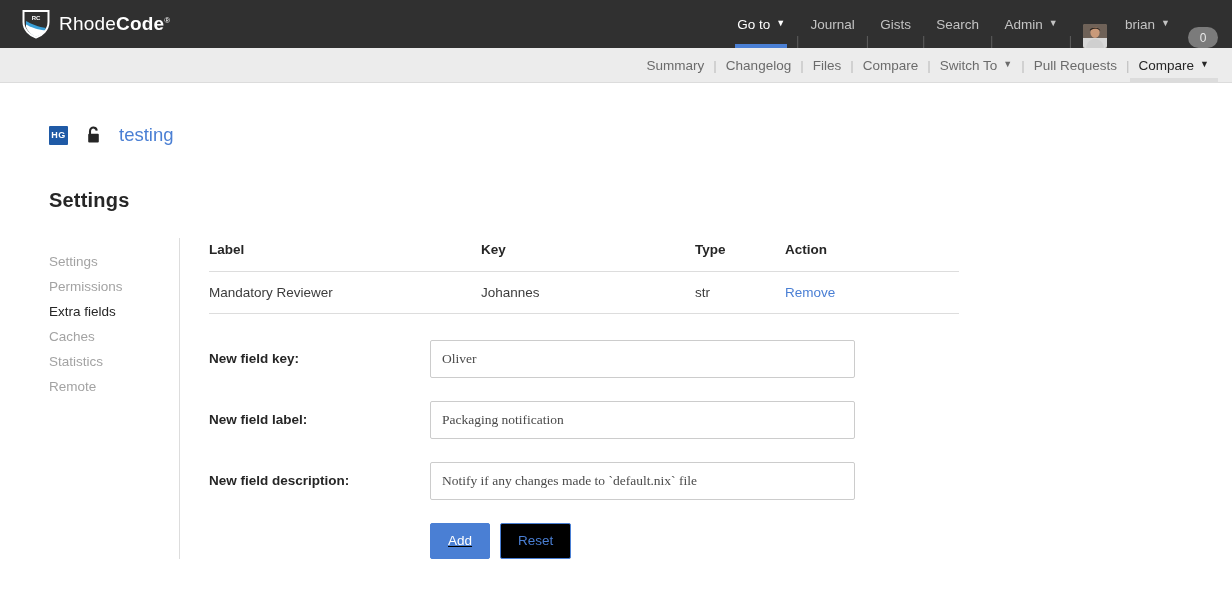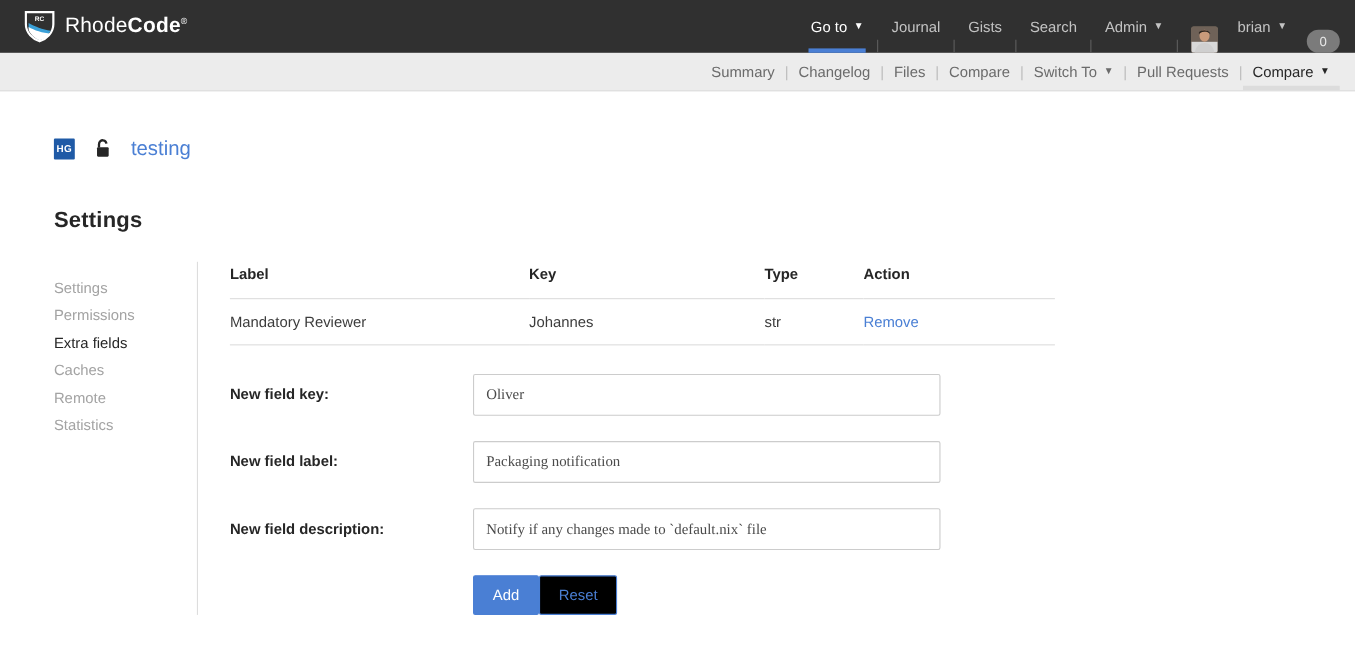--- a/index.html
+++ b/index.html
@@ -237,22 +237,24 @@
     border-radius: 2px;
     padding: 0 11px;
     font-family: Liberation Serif, serif;
     font-size: 13.5px;
     color: #4a4a4a;
     background: #ffffff;
     outline: none;
   }
   .btn-row {
     display: flex;
+    gap: 10px;
     padding-left: 221px;
     margin-top: 5px;
+    text-decoration: underline;
   }
   .btn {
     font-family: "Liberation Sans", sans-serif;
     font-size: 13.5px;
     height: 36px;
     padding: 0 17px;
     border-radius: 2px;
     cursor: pointer;
     line-height: 34px;
   }
@@ -382,22 +384,22 @@
 
   <h1 class="page-title">Settings</h1>
 
   <div class="settings-wrap">
 
     <div class="sidebar">
       <div class="nav-item">Settings</div>
       <div class="nav-item">Permissions</div>
       <div class="nav-item active">Extra fields</div>
       <div class="nav-item">Caches</div>
+      <div class="nav-item">Statistics</div>
       <div class="nav-item">Remote</div>
-      <div class="nav-item">Statistics</div>
     </div>
 
     <div class="content">
 
       <table class="fields">
         <thead>
           <tr>
             <th class="col-label">Label</th>
             <th class="col-key">Key</th>
             <th class="col-type">Type</th>

